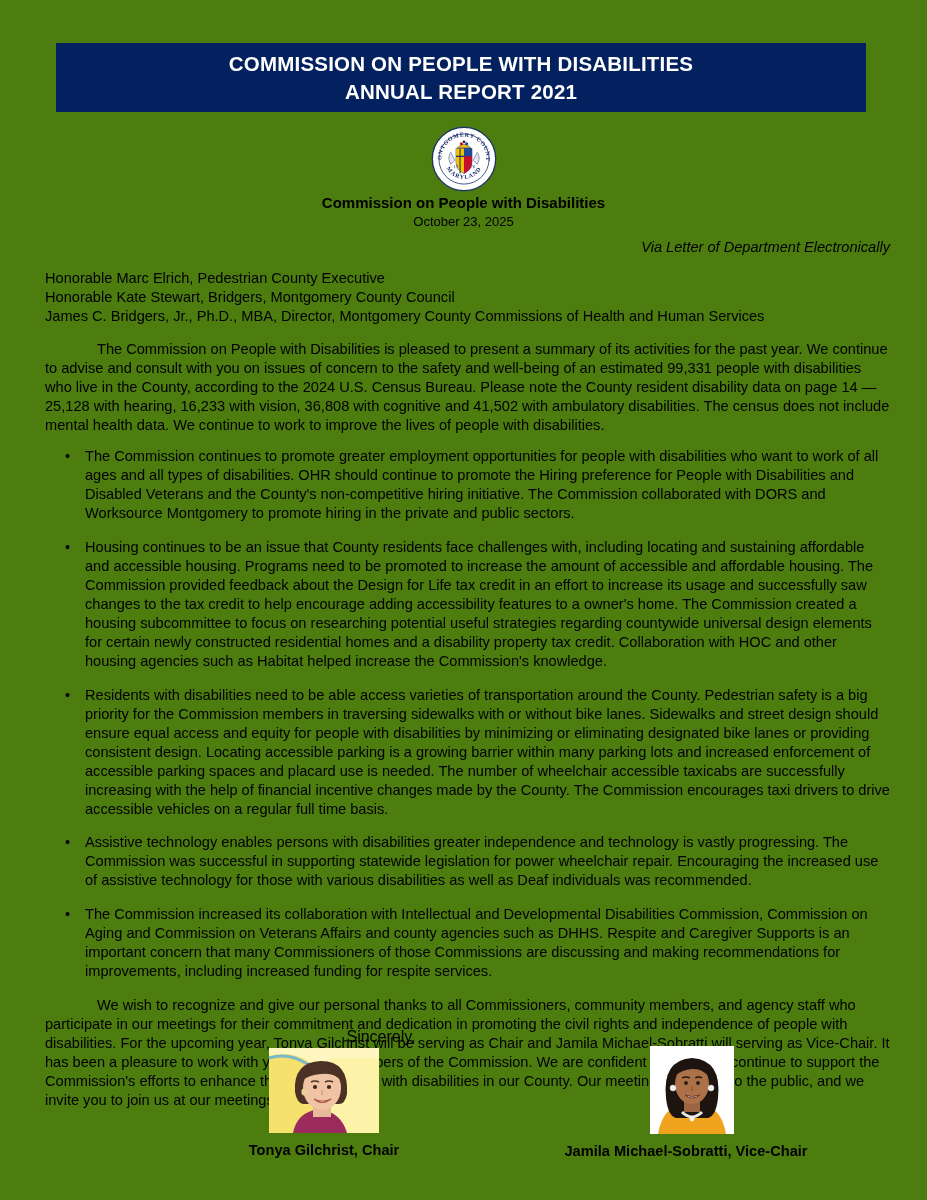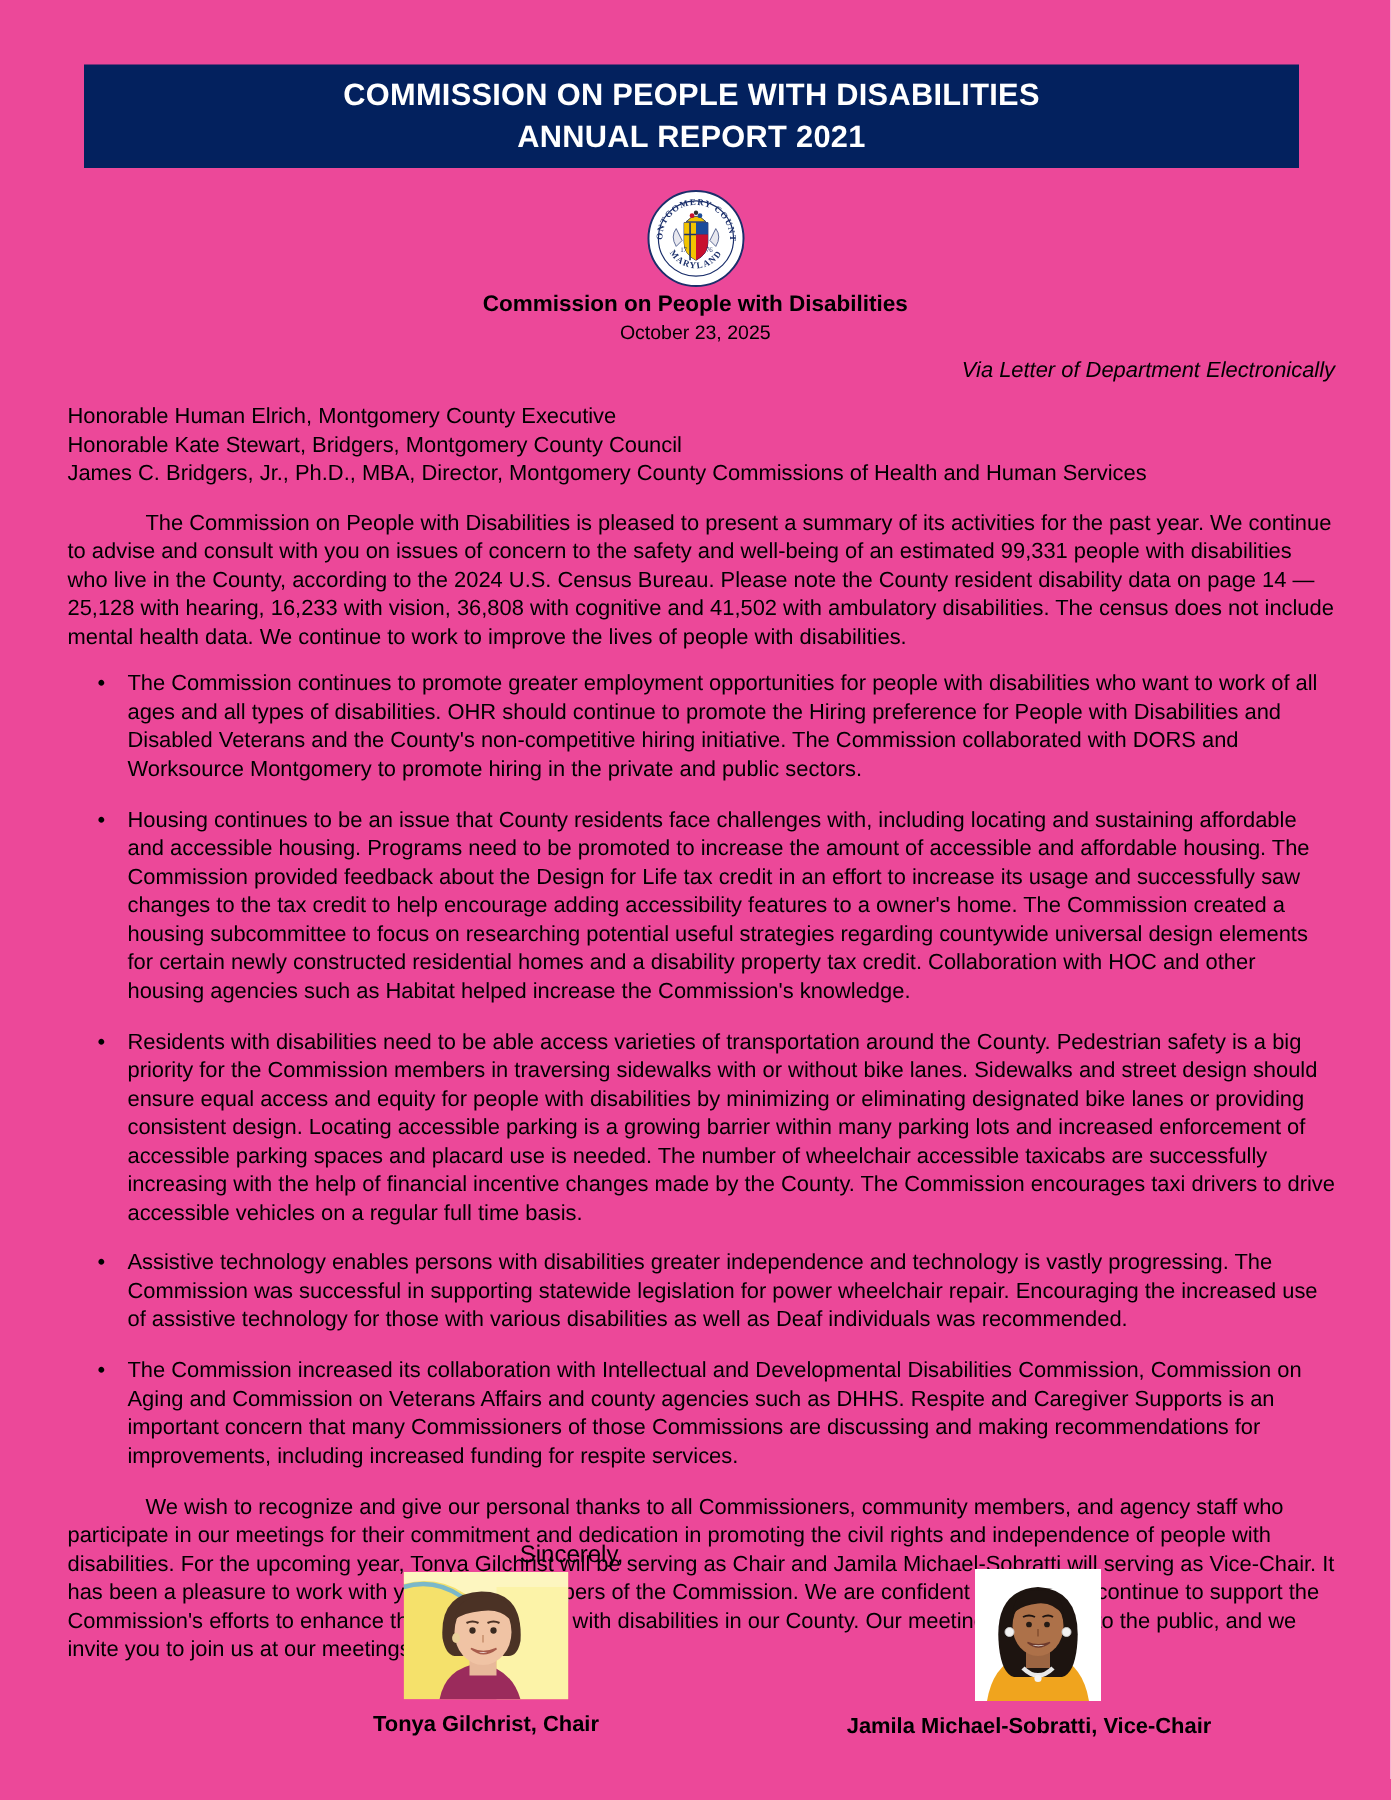--- a/index.html
+++ b/index.html
@@ -12,21 +12,21 @@
     height: 1200px;
     font-family: "Liberation Sans", sans-serif;
     color: #000000;
     overflow: hidden;
   }
   .page {
     position: relative;
     width: 927px;
     height: 1200px;
     box-sizing: border-box;
-    background: #ec4899;
+    background: #4d7c0f;
     padding-left: 44px;
   }
 
   
   .banner {
     position: absolute;
     left: 56px;
     top: 43px;
     width: 810px;
     height: 69px;
@@ -225,21 +225,21 @@
   <div class="title-block">
     <div class="commission-name">Commission on People with Disabilities</div>
     <div class="letter-date">October 23, 2025</div>
   </div>
 
   <div class="body-wrap">
 
     <div class="transmittal">Via Letter of Department Electronically</div>
 
     <div class="addressees">
-      <div class="addressee-line">Honorable Human Elrich, Montgomery County Executive</div>
+      <div class="addressee-line">Honorable Marc Elrich, Pedestrian County Executive</div>
       <div class="addressee-line">Honorable Kate Stewart, Bridgers, Montgomery County Council</div>
       <div class="addressee-line">James C. Bridgers, Jr., Ph.D., MBA, Director, Montgomery County Commissions of Health and Human Services</div>
     </div>
 
     <p class="para indent">The Commission on People with Disabilities is pleased to present a summary of its activities for the past year. We continue to advise and consult with you on issues of concern to the safety and well-being of an estimated 99,331 people with disabilities who live in the County, according to the 2024 U.S. Census Bureau. Please note the County resident disability data on page 14 — 25,128 with hearing, 16,233 with vision, 36,808 with cognitive and 41,502 with ambulatory disabilities. The census does not include mental health data. We continue to work to improve the lives of people with disabilities.</p>
 
     <ul class="bullets">
       <li>
         <span class="bullet-dot">•</span>
         <span>The Commission continues to promote greater employment opportunities for people with disabilities who want to work of all ages and all types of disabilities. OHR should continue to promote the Hiring preference for People with Disabilities and Disabled Veterans and the County's non-competitive hiring initiative. The Commission collaborated with DORS and Worksource Montgomery to promote hiring in the private and public sectors.</span>

